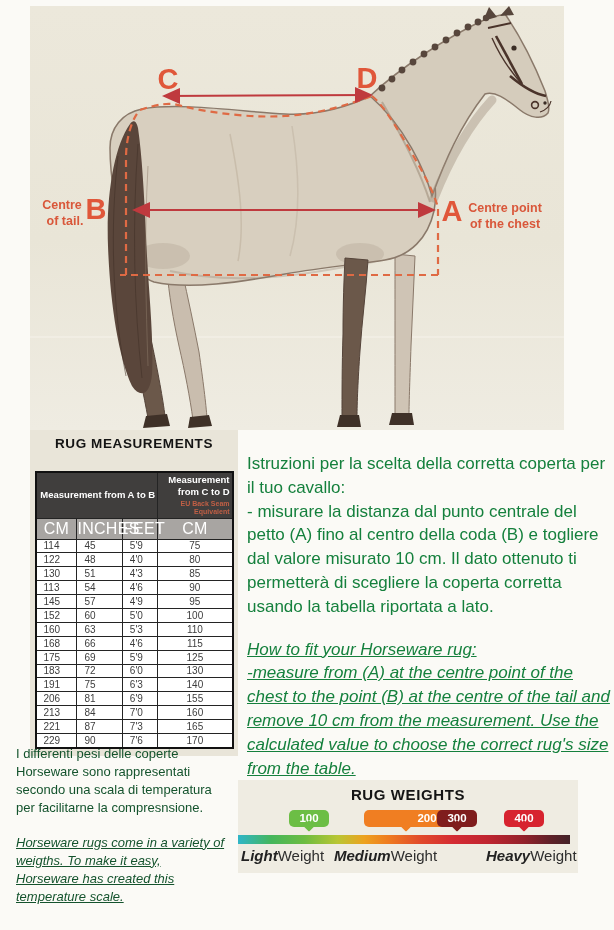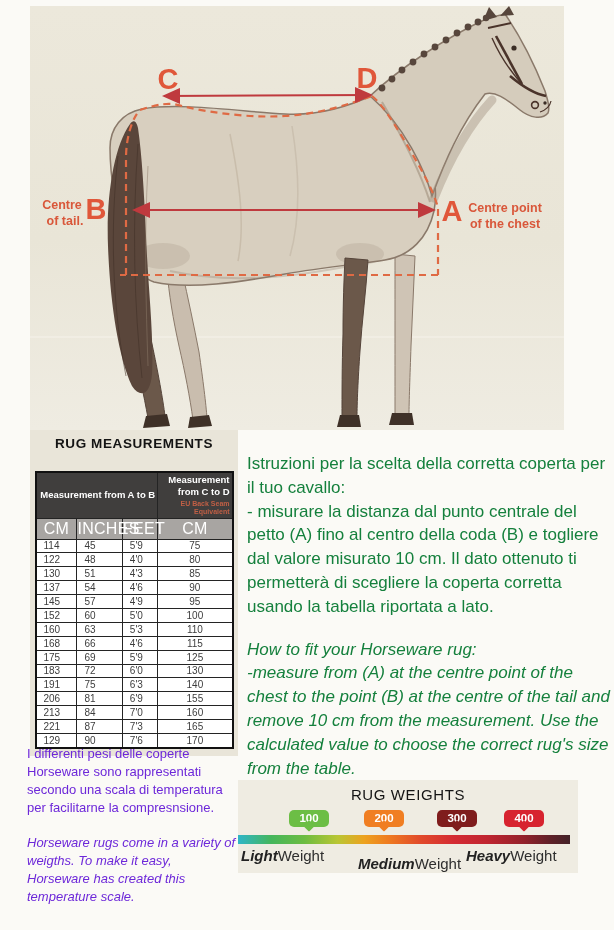--- a/index.html
+++ b/index.html
@@ -46,55 +46,55 @@
     line-height:1.1;
   }
   .rug-table tbody td.c-center{text-align:center;padding-left:0;}
   .col-cm1{width:41px;} .col-in{width:45px;} .col-ft{width:35px;} .col-cm2{width:74px;}
   
   .instructions{
     position:absolute;left:247px;top:452px;width:363px;
     font-size:17px;color:#15803d;line-height:1.4;
   }
   .instructions p{margin:0;}
-  .block-en{margin-top:19px;font-style:italic;}
+  .block-en{margin-top:19px;font-style:italic;text-decoration:underline;}
   
   .weights-text{
-    position:absolute;left:27px;top:745px;width:210px;
-    font-size:13px;color:#6d28d9;line-height:1.38;
+    position:absolute;left:16px;top:745px;width:210px;
+    font-size:13px;color:#14532d;line-height:1.38;
   }
   .weights-text p{margin:0;}
   .weights-text .block-en{margin-top:17px;}
   
   .rug-weights{
     position:absolute;left:238px;top:780px;width:340px;height:93px;
     background:#efece2;
   }
   .rw-title{
-    text-align:center;font-size:15px;font-weight:normal;color:#141414;
+    text-align:center;font-size:15px;font-weight:bold;color:#141414;
     letter-spacing:.6px;padding-top:6px;
   }
   .weight-badge{
     position:absolute;top:30px;width:40px;height:17px;border-radius:5px;
     color:#fff;font-size:11.5px;font-weight:bold;text-align:center;
     line-height:17px;
   }
   .badge-tail{
     position:absolute;left:50%;bottom:-3px;width:8px;height:8px;
     margin-left:-4px;background:inherit;transform:rotate(45deg);
     border-radius:1px;
   }
   .temp-bar{
     position:absolute;left:0;top:55px;width:332px;height:9px;
   }
   .scale-label{
     position:absolute;top:67px;font-size:15px;color:#2e2e2e;white-space:nowrap;
   }
   .scale-label b{font-weight:bold;color:#222;font-style:italic;}
-  .lbl-light{left:3px;} .lbl-medium{left:120px;margin-top:8px;} .lbl-heavy{left:228px;}
+  .lbl-light{left:3px;} .lbl-medium{left:96px;} .lbl-heavy{left:248px;}
 </style>
 </head>
 <body>
 
 <div class="horse-scan">
   <svg viewBox="0 0 534 424">
     <defs>
       <marker id="arrL" markerWidth="9" markerHeight="8" refX="1" refY="4" orient="auto">
         <path d="M9,0 L0,4 L9,8 Z" fill="#bf3a3e"></path>
       </marker>
@@ -228,21 +228,21 @@
           <td>4'0</td>
           <td class="c-center">80</td>
         </tr>
         <tr>
           <td>130</td>
           <td>51</td>
           <td>4'3</td>
           <td class="c-center">85</td>
         </tr>
         <tr>
-          <td>137</td>
+          <td>113</td>
           <td>54</td>
           <td>4'6</td>
           <td class="c-center">90</td>
         </tr>
         <tr>
           <td>145</td>
           <td>57</td>
           <td>4'9</td>
           <td class="c-center">95</td>
         </tr>
@@ -294,21 +294,21 @@
           <td>7'0</td>
           <td class="c-center">160</td>
         </tr>
         <tr>
           <td>221</td>
           <td>87</td>
           <td>7'3</td>
           <td class="c-center">165</td>
         </tr>
         <tr>
-          <td>129</td>
+          <td>229</td>
           <td>90</td>
           <td>7'6</td>
           <td class="c-center">170</td>
         </tr>
       </tbody>
   </table>
 </div>
 
 <div class="instructions">
   <div class="block-it">
@@ -326,21 +326,21 @@
   <p class="block-en" style="font-style:italic">Horseware rugs come in a variety of weigths. To make it easy, Horseware has created this temperature scale.</p>
 </div>
 
 <div class="rug-weights">
   <div class="rw-title">RUG WEIGHTS</div>
 
   <div class="weight-badge" style="left: 51px; background: rgb(108, 190, 69);">
     <span>100</span>
     <div class="badge-tail"></div>
   </div>
-  <div class="weight-badge" style="left: 126px; background: rgb(240, 126, 34);">
+  <div class="weight-badge" style="left: 126px; background: rgb(240, 126, 34); padding-left: 43px;">
     <span>200</span>
     <div class="badge-tail"></div>
   </div>
   <div class="weight-badge" style="left: 199px; background: #7f1d1d;">
     <span>300</span>
     <div class="badge-tail"></div>
   </div>
   <div class="weight-badge" style="left: 266px; background: rgb(215, 35, 47);">
     <span>400</span>
     <div class="badge-tail"></div>

